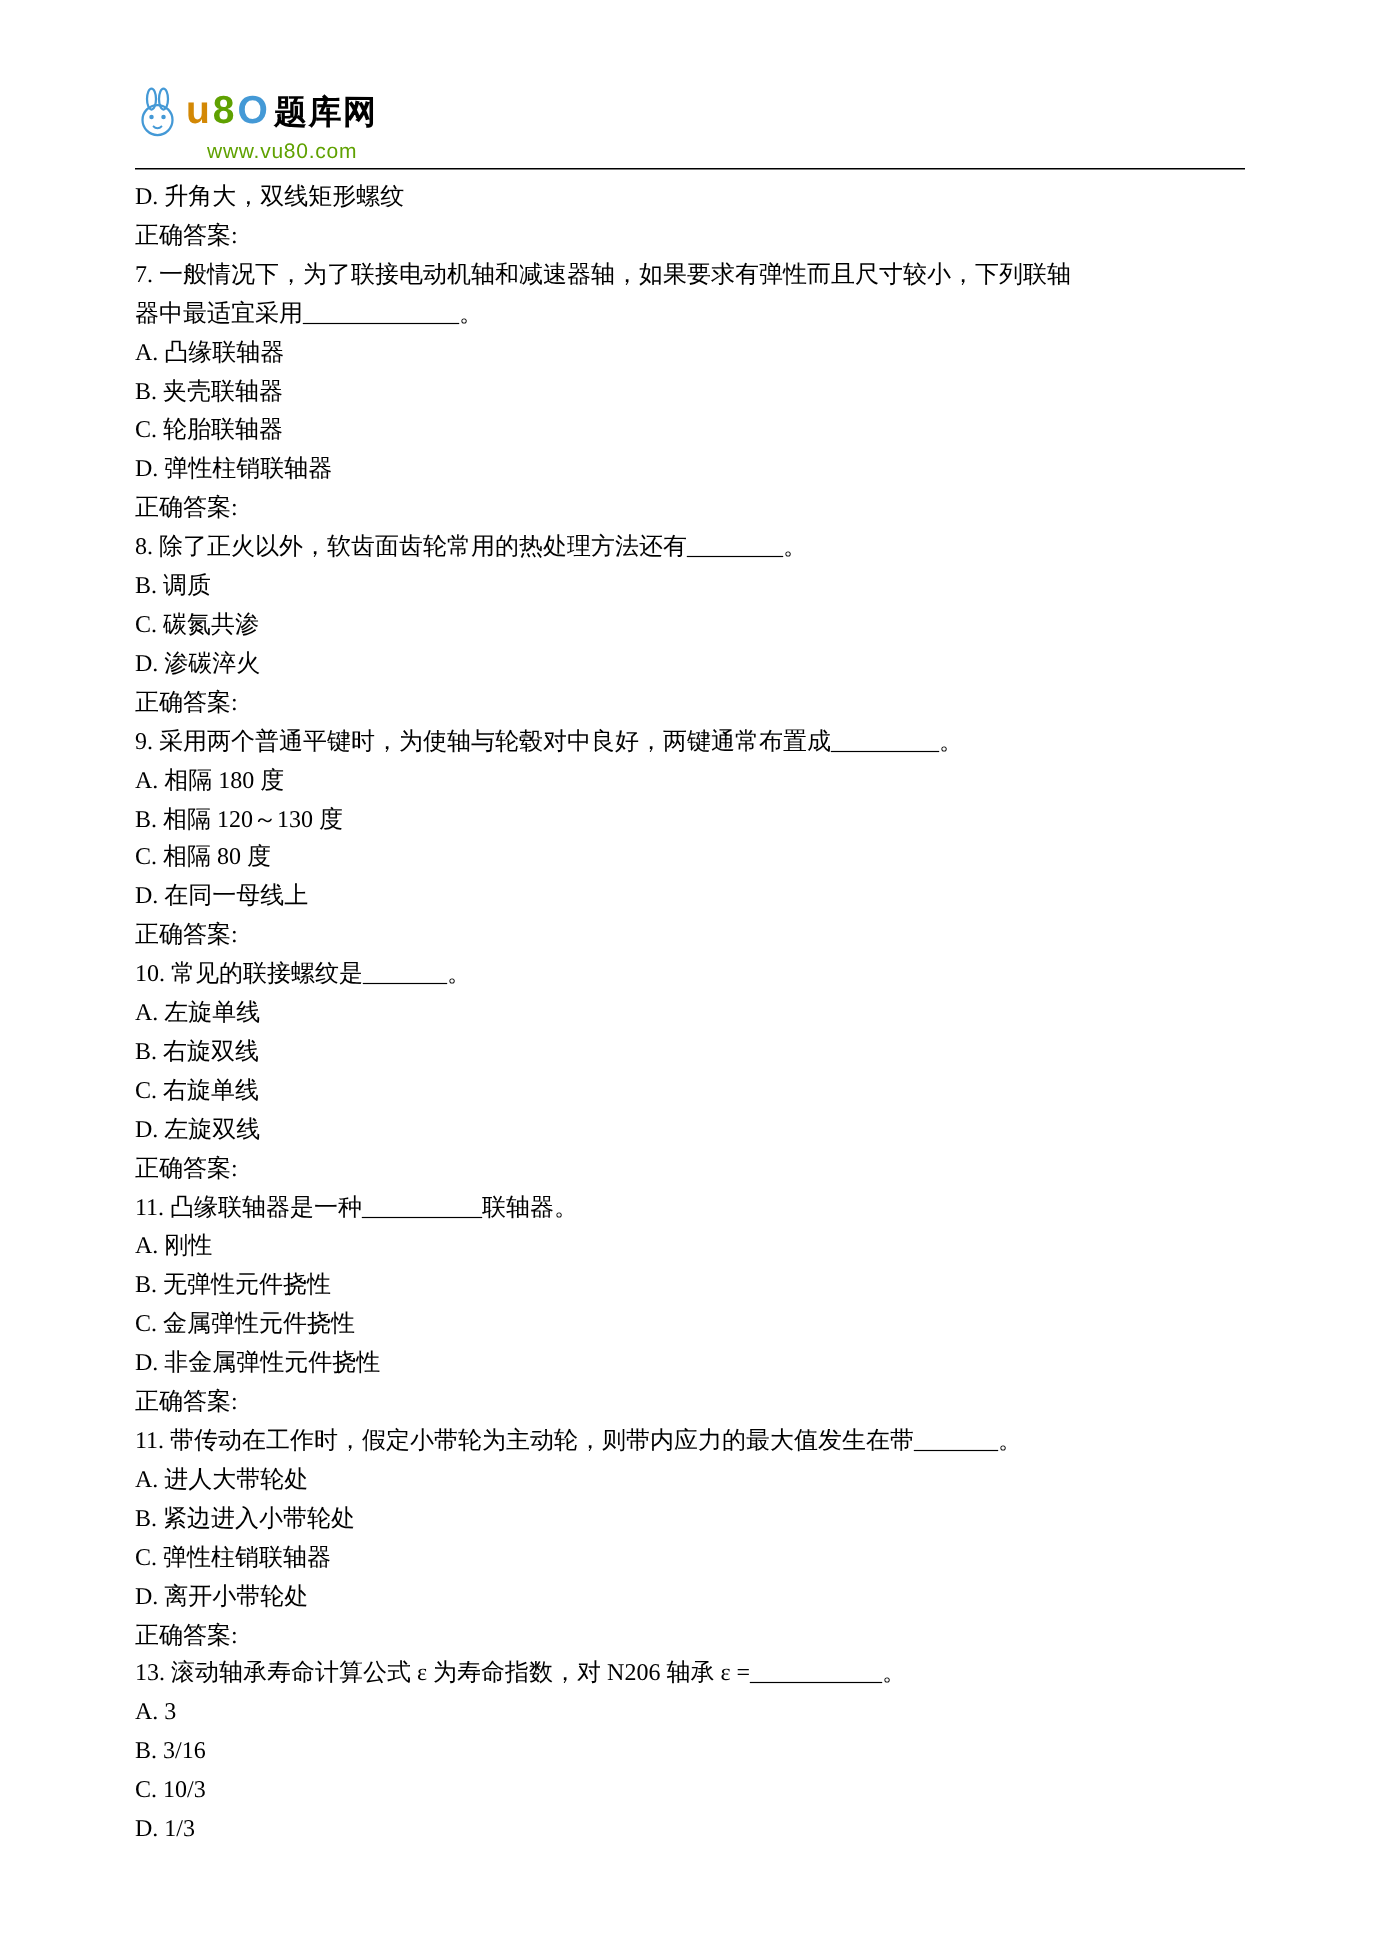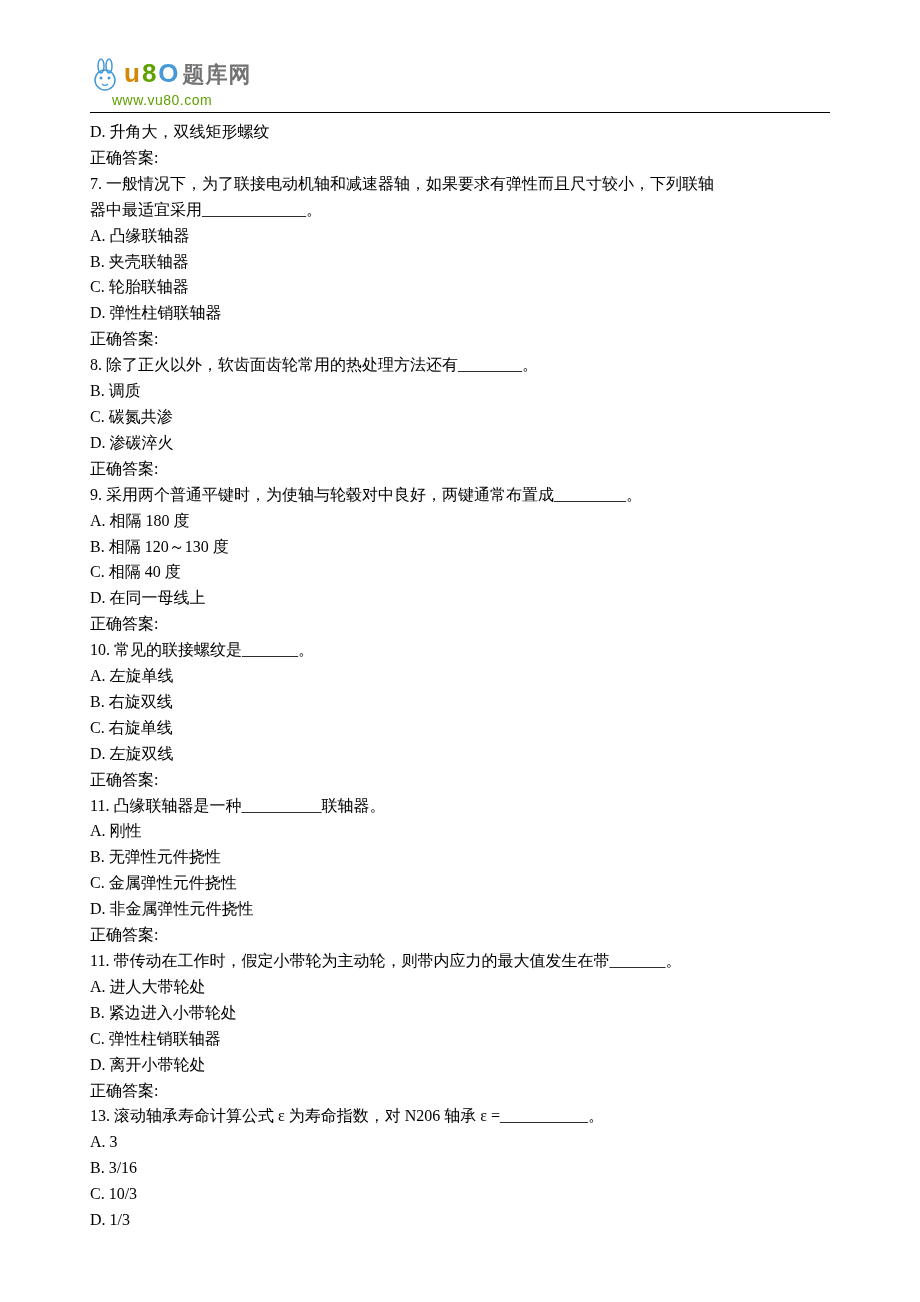--- a/index.html
+++ b/index.html
@@ -29,28 +29,28 @@
   }
   .bunny svg { display: block; }
   .logo-text {
     display: flex;
     align-items: baseline;
     gap: 2px;
   }
   .logo-u { color: #d38805; font-weight: bold; font-size: 26px; }
   .logo-8 { color: #5fa101; font-weight: bold; font-size: 26px; }
   .logo-0 { color: #4499d6; font-weight: bold; font-size: 26px; }
-  .logo-cn { color: #737373; font-weight: bold; font-size: 22px; letter-spacing: 1px; margin-left: 2px; font-family: "Microsoft YaHei", sans-serif; }
+  .logo-cn { color: #000000; font-weight: bold; font-size: 22px; letter-spacing: 1px; margin-left: 2px; font-family: "Microsoft YaHei", sans-serif; }
   .logo-url {
     font-family: "Comic Sans MS", sans-serif;
     font-size: 14px;
     color: #5fa101;
     letter-spacing: 0.5px;
     margin-top: -2px;
-    margin-left: 22px;
+    margin-left: 48px;
   }
   .hr {
     border-top: 1.5px solid #000;
     margin: 4px 0 6px 0;
   }
   .line {
     line-height: 1.62;
     white-space: nowrap;
   }
 </style>
@@ -96,21 +96,21 @@
 
   <div class="line">8.    除了正火以外，软齿面齿轮常用的热处理方法还有________。</div>
   <div class="line">B.  调质</div>
   <div class="line">C.  碳氮共渗</div>
   <div class="line">D.  渗碳淬火</div>
   <div class="line">正确答案:</div>
 
   <div class="line">9.    采用两个普通平键时，为使轴与轮毂对中良好，两键通常布置成_________。</div>
   <div class="line">A.  相隔 180 度</div>
   <div class="line">B.  相隔 120～130 度</div>
-  <div class="line">C.  相隔 40 度</div>
+  <div class="line">C.  相隔 80 度</div>
   <div class="line">D.  在同一母线上</div>
   <div class="line">正确答案:</div>
 
   <div class="line">10.    常见的联接螺纹是_______。</div>
   <div class="line">A.  左旋单线</div>
   <div class="line">B.  右旋双线</div>
   <div class="line">C.  右旋单线</div>
   <div class="line">D.  左旋双线</div>
   <div class="line">正确答案:</div>
 

